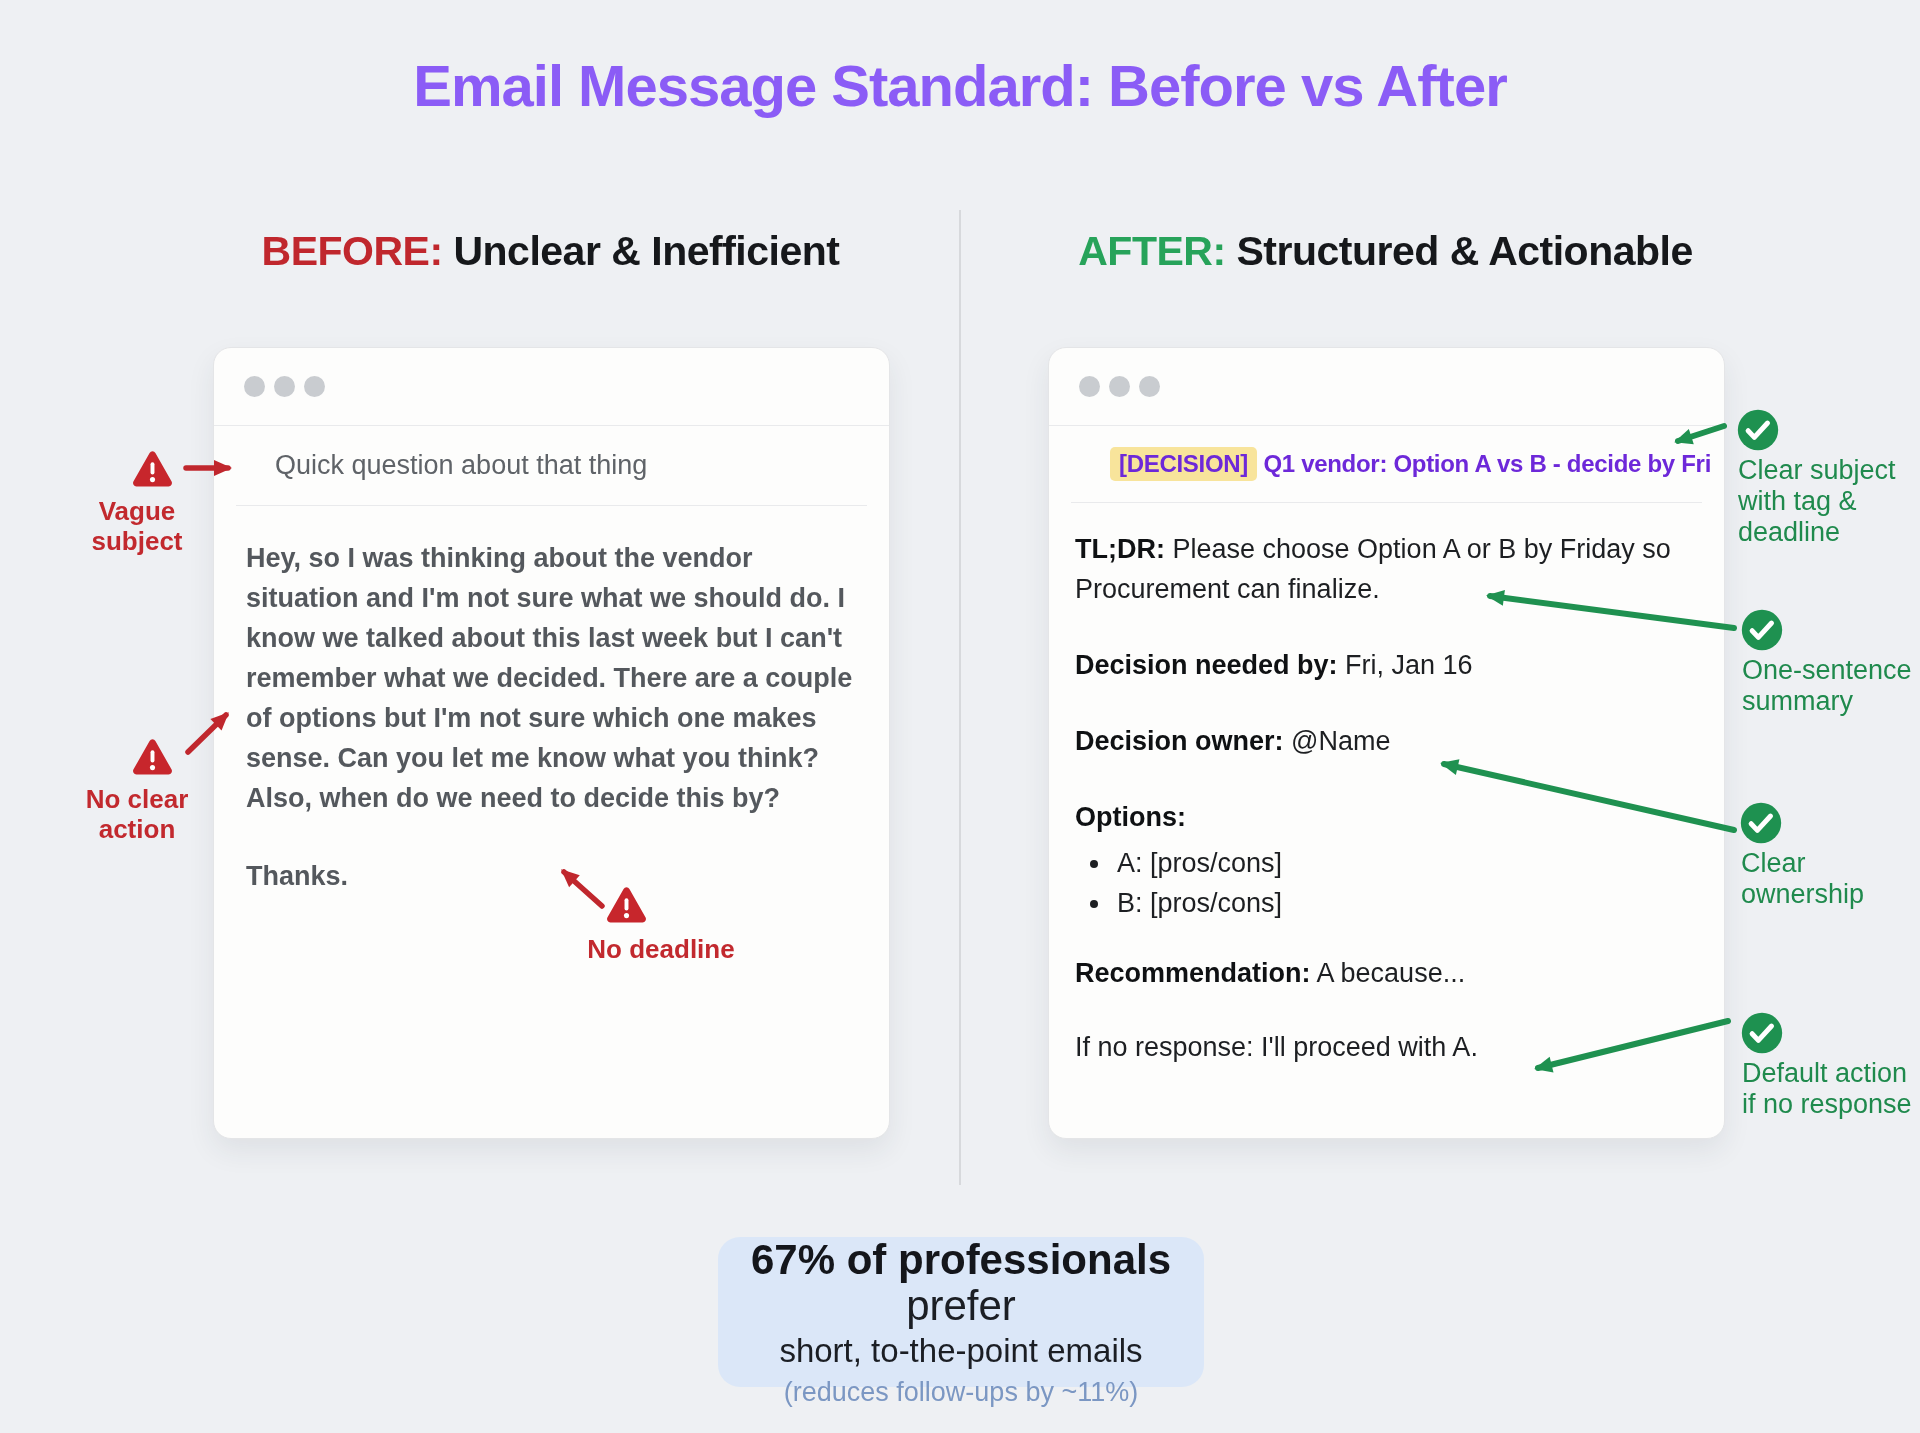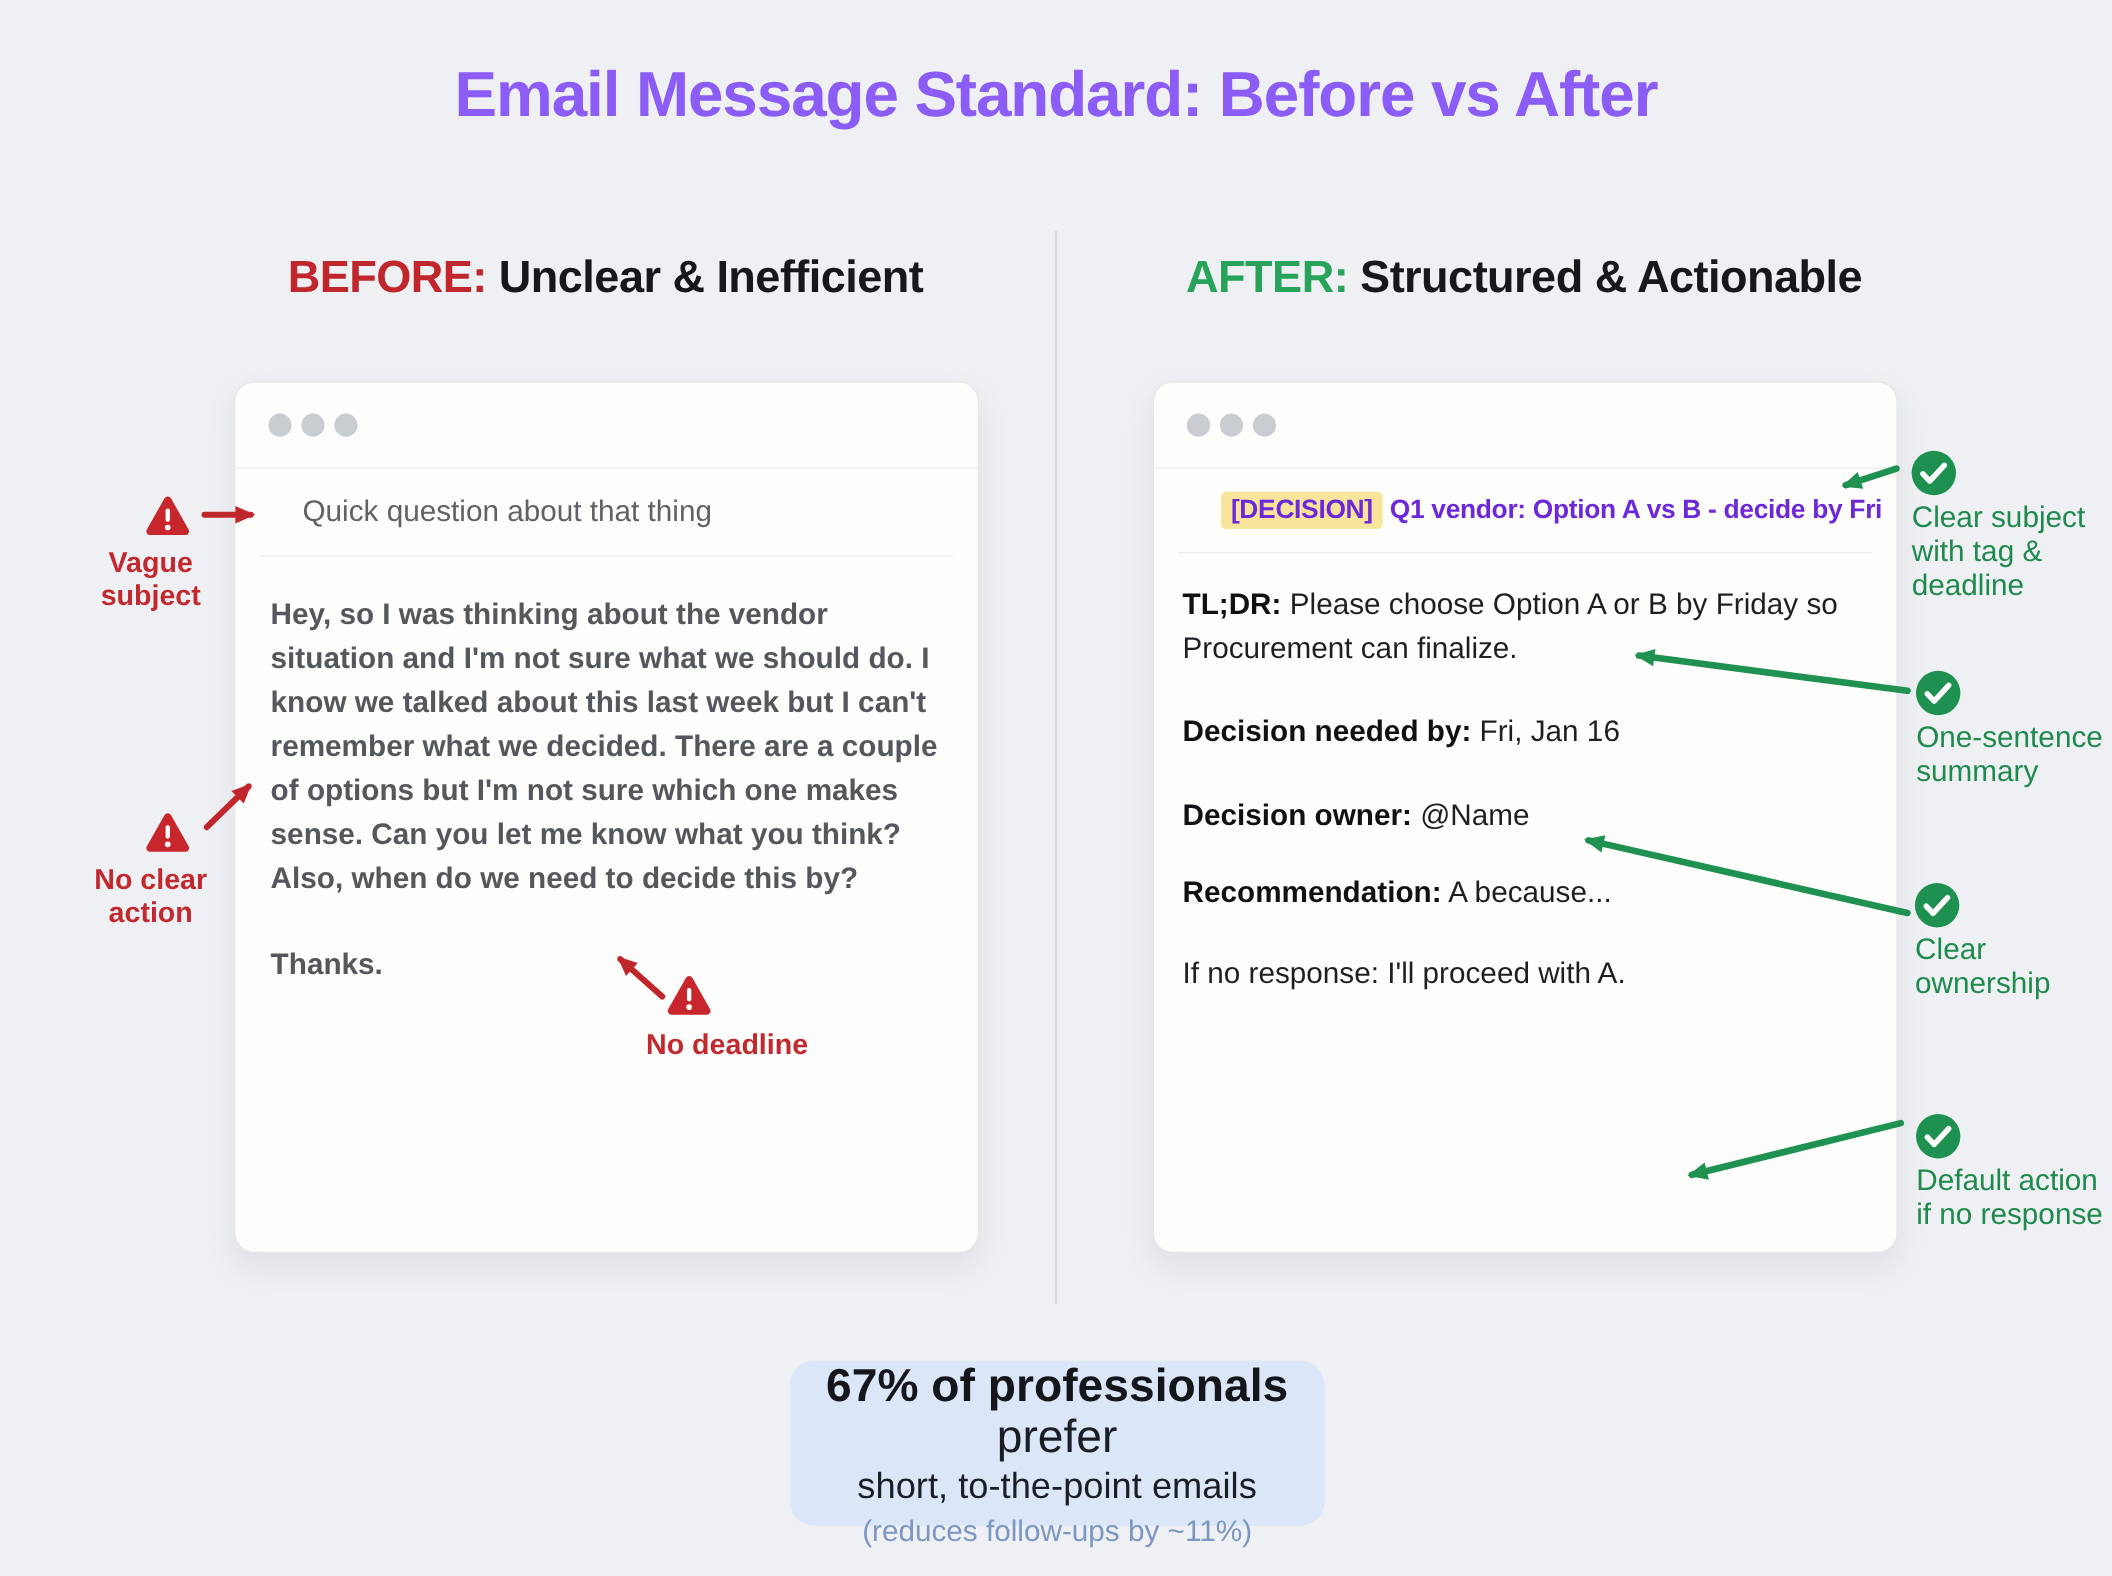--- a/index.html
+++ b/index.html
@@ -117,20 +117,27 @@
       <span class="dot"></span>
     </div>
     <div class="subject-row">
       <span class="subject-bold"><span class="hl">[DECISION]</span><span> Q1 vendor: Option A vs B - decide by Fri</span></span>
     </div>
     <div class="divider-inset"></div>
     <div class="after-body">
       <div class="row first"><span class="b">TL;DR:</span><span> Please choose Option A or B by Friday so Procurement can finalize.</span></div>
       <div class="row"><span class="b">Decision needed by:</span><span> Fri, Jan 16</span></div>
       <div class="row"><span class="b">Decision owner:</span><span> @Name</span></div>
+      <div class="row">
+        <span class="b">Options:</span>
+        <ul>
+          <li>A: [pros/cons]</li>
+          <li>B: [pros/cons]</li>
+        </ul>
+      </div>
       <div class="row row-reco"><span class="b">Recommendation:</span><span> A because...</span></div>
       <div class="row italic">If no response: I'll proceed with A.</div>
     </div>
   </div>
 
   <div class="warn-icon warn-1">
     <svg viewBox="0 0 24 22">
         <path d="M10.3 1.6 L0.9 18.2 a2 2 0 0 0 1.7 3 h18.8 a2 2 0 0 0 1.7 -3 L13.7 1.6 a2 2 0 0 0 -3.4 0 Z" fill="#c7262c"></path>
         <rect x="10.85" y="7" width="2.3" height="7.2" rx="1.15" fill="#fff"></rect>
         <circle cx="12" cy="17.2" r="1.5" fill="#fff"></circle>

